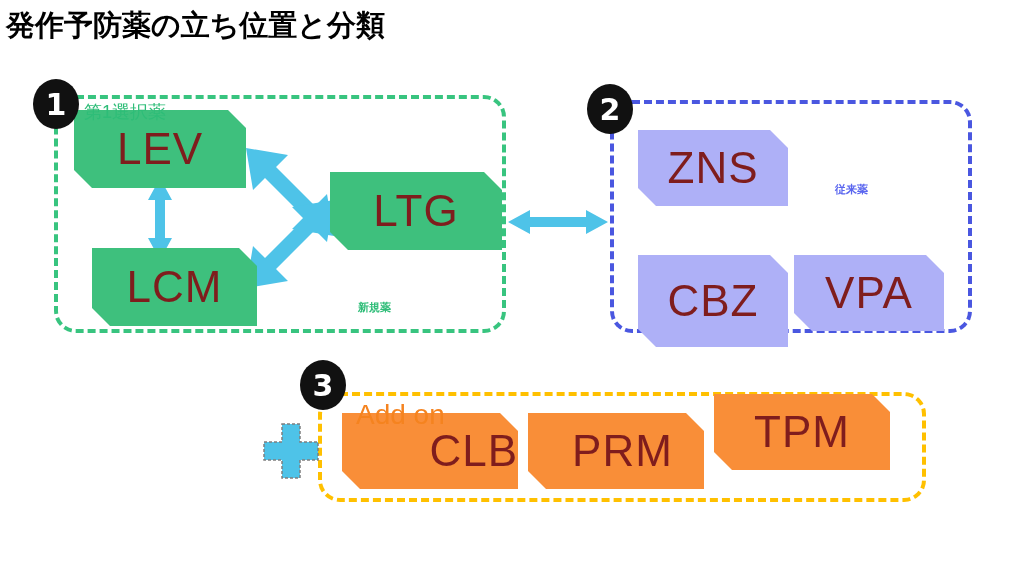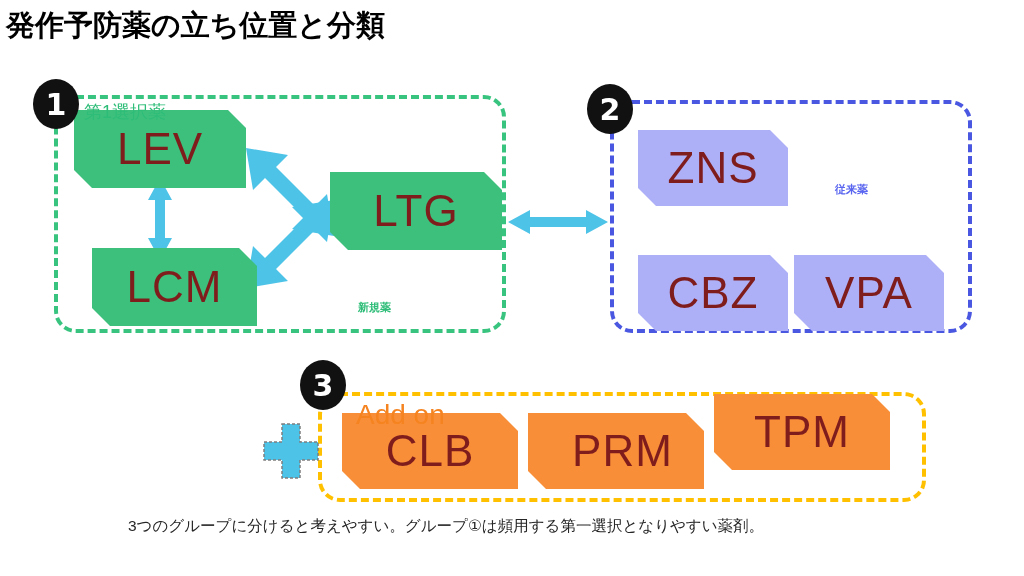--- a/index.html
+++ b/index.html
@@ -111,24 +111,24 @@
   .drug-box > span { pointer-events: none; line-height: 1; }
   .green  { background: #3ec07d; }
   .purple { background: #aeb0f7; }
   .orange { background: #f98e38; }
 
   #box-lev { left: 74px;  top: 110px; width: 172px; height: 78px; }
   #box-lcm { left: 92px;  top: 248px; width: 165px; height: 78px; }
   #box-ltg { left: 330px; top: 172px; width: 172px; height: 78px; }
 
   #box-zns { left: 638px; top: 130px; width: 150px; height: 76px; }
-  #box-cbz { left: 638px; top: 255px; width: 150px; height: 76px; }
+  #box-cbz { left: 638px; top: 255px; width: 150px; height: 92px; }
   #box-vpa { left: 794px; top: 255px; width: 150px; height: 76px; }
 
-  #box-clb { left: 342px; top: 413px; width: 176px; height: 76px; }
+  #box-clb { left: 342px; top: 413px; width: 176px; height: 76px; justify-content: flex-end; }
   #box-prm { left: 528px; top: 413px; width: 176px; height: 76px; padding-left: 13px; }
   #box-tpm { left: 714px; top: 394px; width: 176px; height: 76px; }
 
   
   #arrows-layer {
     position: absolute;
     left: 0; top: 0;
     width: 1024px;
     height: 576px;
     z-index: 3;
@@ -222,14 +222,13 @@
   <g>
     <polygon fill="#4ec3e8" points="246,288 288,281 276,269 315,230 327,242 334,200 292,207 304,219 265,258 253,246"></polygon>
   </g>
 
   <g>
     <polygon fill="#4ec3e8" points="508,222 530,210 530,217 586,217 586,210 608,222 586,234 586,227 530,227 530,234"></polygon>
   </g>
 </svg>
 
 <div id="footer-caption">
-  <div>3つのグループに分けると考えやすい。グループ①は頻用する第一選択となりやすい薬剤。</div>
 </div>
 
 </body></html>

